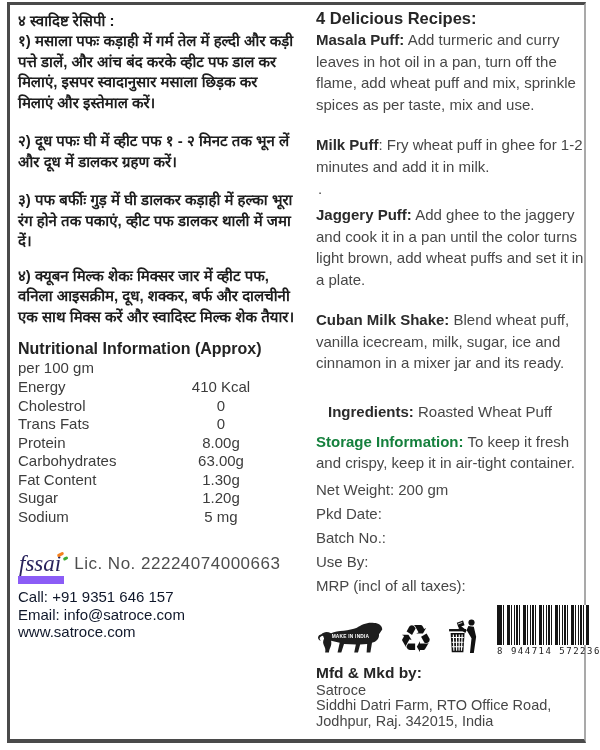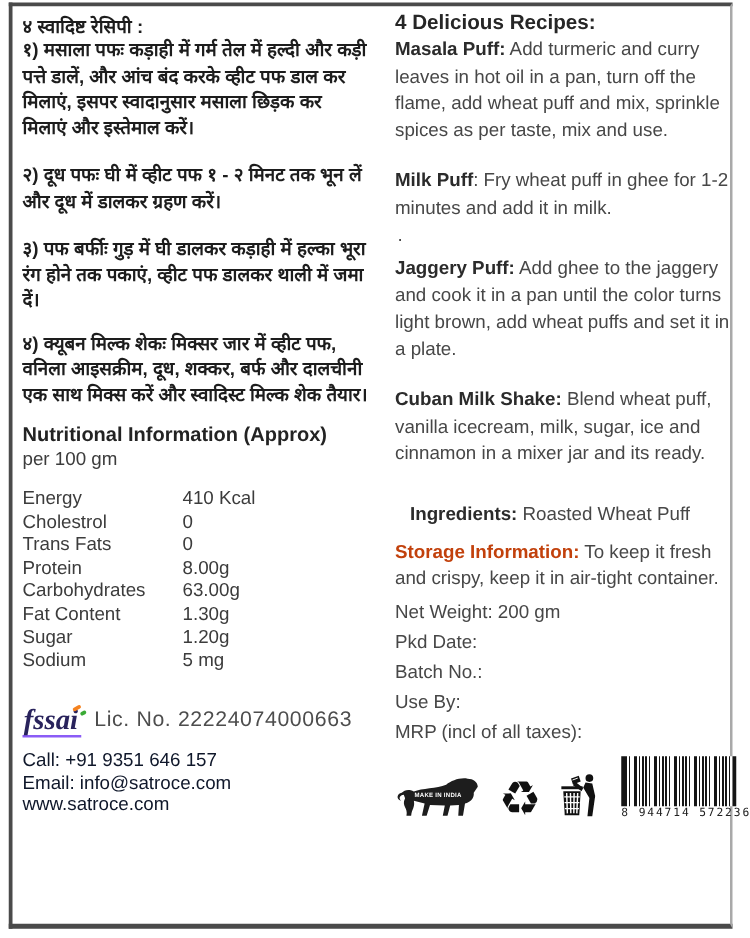--- a/index.html
+++ b/index.html
@@ -13,49 +13,49 @@
   .col-right{flex:1;padding-left:20px;box-sizing:border-box;}
 
   
   .hi-heading{font-size:15px;font-weight:700;color:#1d1d1d;margin:2px 0 1px;}
   .hi-p{font-size:15px;font-weight:700;color:#1d1d1d;line-height:20.5px;margin:0 0 18px;}
   .hi-p.last{margin-bottom:0;}
 
   
   .nutri{margin-top:12px;}
   .nutri-heading{font-size:16px;font-weight:700;color:#232323;line-height:20px;margin:0;}
-  .nutri-sub{font-size:15px;line-height:18px;margin:0 0 13px;color:#3c3c3c;}
+  .nutri-sub{font-size:15px;line-height:18px;margin:0 0 1px;color:#3c3c3c;}
   .nrow{display:flex;font-size:15px;line-height:18.5px;color:#3c3c3c;}
   .nlabel{width:128px;flex:none;}
-  .nvalue{flex:1;}
+  .nvalue{flex:1;text-align:center;}
 
   
   .fssai-row{margin-top:24px;display:flex;align-items:center;gap:10px;height:28px;}
-  .fssai-logo i{font-family:"Liberation Serif","DejaVu Serif",serif;font-style:italic;font-weight:700;
-       font-size:23px;color:#29235c;border-bottom:2px solid #8b5cf6;padding:0 3px 0 1px;position:relative;}
+  .fssai-logo i{font-family:"Liberation Serif","DejaVu Serif",serif;font-style:italic;font-weight:400;
+       font-size:23px;color:#29235c;border-bottom:8px solid #8b5cf6;padding:0 3px 0 1px;position:relative;}
   .fssai-logo i::after{content:"";position:absolute;right:0px;top:2px;width:7px;height:3px;
        background:#f5821f;transform:rotate(-28deg);border-radius:2px;}
   .fssai-logo i::before{content:"";position:absolute;right:-4px;top:6px;width:5px;height:2.5px;
        background:#3aaa35;transform:rotate(-28deg);border-radius:2px;}
   .license{font-size:17px;color:#4d4d4d;letter-spacing:0.5px;}
 
   .feedback{margin-top:10px;}
   .fb-heading{font-size:16px;font-weight:700;color:#232323;line-height:20px;margin:0 0 3px;}
   .fb-line{font-size:15px;line-height:17.5px;color:#0f172a;margin:0;}
 
   
   .en-heading{font-size:16.5px;font-weight:700;color:#262626;line-height:21px;margin:0;}
   .en-p{font-size:15px;line-height:21.5px;color:#474747;margin:0 0 19px;}
   .en-p b{color:#2b2b2b;}
   .dot-line{font-size:15px;line-height:10px;color:#474747;margin:-12px 0 10px 2px;}
 
   .ing-line{margin-top:28px;font-size:15px;line-height:20px;color:#474747;margin-left:12px;}
   .ing-line b{color:#2b2b2b;}
   .storage{margin-top:9px;font-size:15px;line-height:21px;color:#474747;}
-  .storage b{color:#c2410c;}
+  .storage b{color:#15803d;}
   .field{font-size:15px;line-height:15px;color:#474747;margin-top:9px;}
   .field:first-of-type{margin-top:12px;}
 
   
   .icons-row{margin-top:13px;display:flex;align-items:flex-end;gap:13px;height:50px;}
   .lion-svg{width:70px;height:36px;flex:none;}
   .recycle{font-family:"DejaVu Sans",sans-serif;font-size:38px;line-height:38px;color:#111;flex:none;
            transform:translateY(2px);}
   .tidy-svg{width:34px;height:40px;flex:none;}
   .barcode{flex:none;width:92px;margin-left:4px;}
@@ -174,16 +174,22 @@
           <path d="M15.5,7.5 L21,5.5" stroke="#fff" stroke-width="1" fill="none"></path>
           <circle cx="33" cy="5.5" r="4" fill="#111"></circle>
           <path d="M29,10 L36,11 L39,24 L36,45 L31,45 L33,26 L27,16 L18,9 L16,13 L25,19 Z" fill="#111"></path>
         </svg>
         <div class="barcode">
           <div class="barcode-bars"></div>
           <div class="barcode-digits">8 944714 572236</div>
         </div>
       </div>
 
+      <div class="mfr">
+        <p class="mfr-heading">Mfd &amp; Mkd by:</p>
+        <p class="mfr-line">Satroce</p>
+        <p class="mfr-line">Siddhi Datri Farm, RTO Office Road,</p>
+        <p class="mfr-line">Jodhpur, Raj. 342015, India</p>
+      </div>
     </div>
 
   </div>
 </div>
 
 </body></html>

